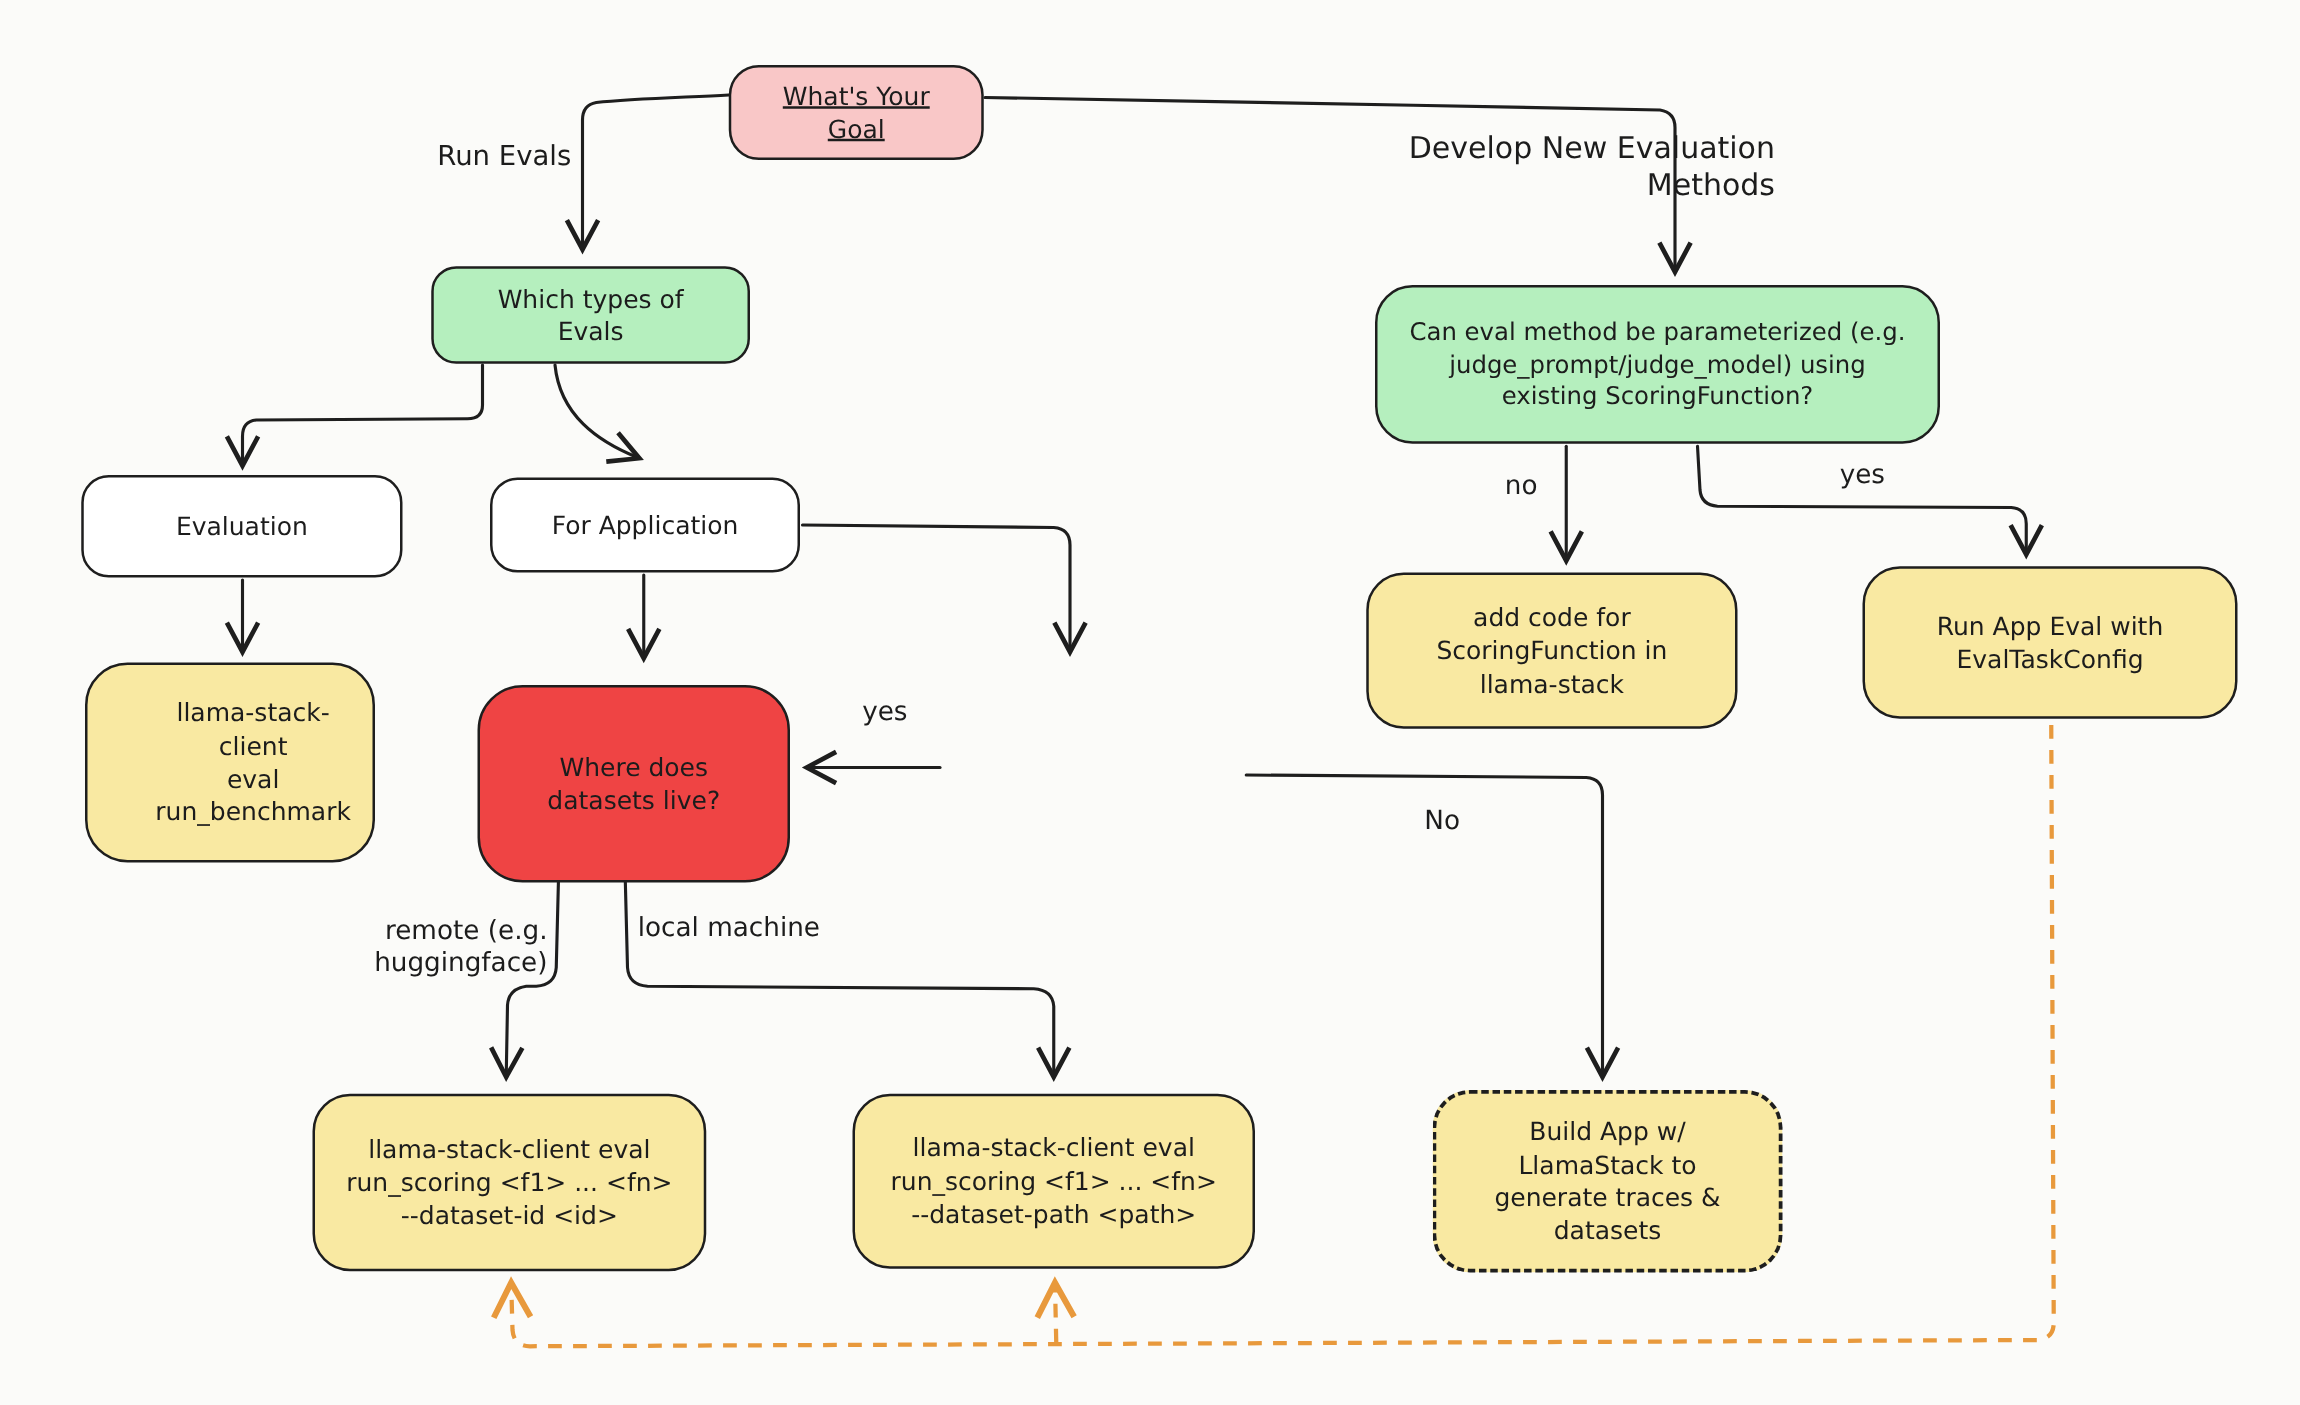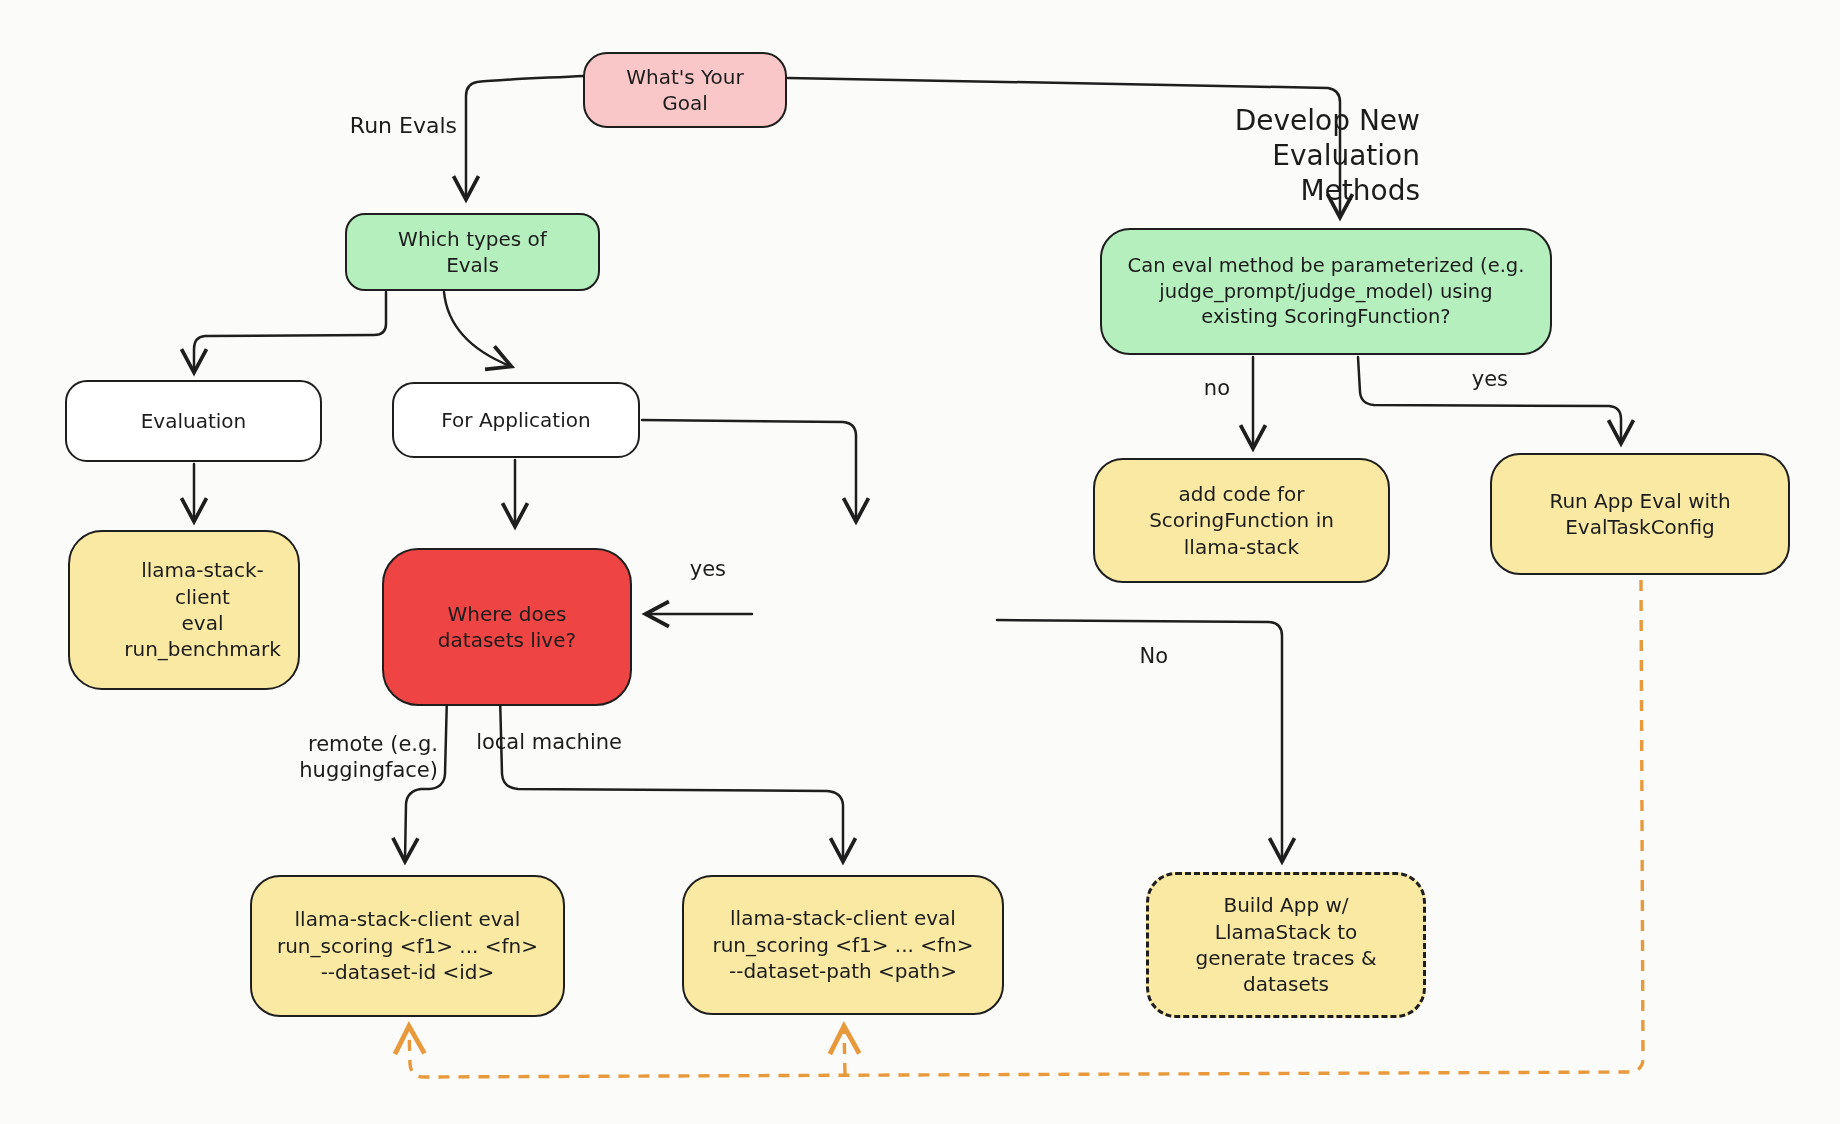--- a/index.html
+++ b/index.html
@@ -62,21 +62,21 @@
       <path marker-end="url(#ah)" d="M 997 620 L 1269 622 Q 1282 623 1282 636 L 1282 860"></path>
       <path marker-end="url(#ah)" d="M 1253 357 L 1253 447"></path>
       <path marker-end="url(#ah)" d="M 1358 357 L 1360 392 Q 1361 404 1374 405 L 1609 406 Q 1621 407 1621 419 L 1621 442"></path>
     </g>
     <g fill="none" stroke="#e8993c" stroke-width="3.4" stroke-linecap="butt" stroke-dasharray="11 9">
       <path marker-end="url(#aho)" d="M 1641 580 L 1643 1058 Q 1643 1071 1630 1072 L 424 1077 Q 411 1077 410 1064 L 409 1028"></path>
       <path marker-end="url(#aho)" d="M 845 1074 L 844 1028"></path>
     </g>
   </svg>
 
-  <div class="node fill-pink" style="left:583px;top:52px;width:204px;height:76px;border-radius:24px;">What's Your
+  <div class="node fill-pink" style="left:583px;top:52px;width:204px;height:76px;border-radius:24px;text-decoration:underline;">What's Your
 Goal</div>
 
   <div class="node fill-green" style="left:345px;top:213px;width:255px;height:78px;border-radius:20px;">Which types of
 Evals</div>
 
   <div class="node fill-green" style="left:1100px;top:228px;width:452px;height:127px;border-radius:30px;font-size:19.5px;">Can eval method be parameterized (e.g.
 judge_prompt/judge_model) using
 existing ScoringFunction?</div>
 
   <div class="node fill-white" style="left:65px;top:380px;width:257px;height:82px;border-radius:22px;">Evaluation</div>
@@ -105,28 +105,28 @@
 run_scoring &lt;f1&gt; ... &lt;fn&gt;
 --dataset-path &lt;path&gt;</div>
 
   <div class="node fill-yellow dashed" style="left:1146px;top:872px;width:280px;height:146px;border-radius:30px;border-width:3px;">Build App w/
 LlamaStack to
 generate traces &amp;
 datasets</div>
 
   <div class="edge-label" style="left:322px;top:112px;width:135px;font-size:22px;">Run Evals</div>
 
-  <div class="edge-label" style="left:1100px;top:103px;width:320px;font-size:28px;">Develop New Evaluation
+  <div class="edge-label" style="left:1100px;top:103px;width:320px;font-size:24px;">Develop New Evaluation
 Methods</div>
 
   <div class="edge-label" style="left:1186px;top:375px;width:44px;">no</div>
 
   <div class="edge-label" style="left:1448px;top:366px;width:60px;">yes</div>
 
   <div class="edge-label" style="left:666px;top:556px;width:60px;">yes</div>
 
   <div class="edge-label" style="left:1118px;top:643px;width:50px;">No</div>
 
   <div class="edge-label" style="left:176px;top:731px;width:262px;">remote (e.g. huggingface)</div>
 
-  <div class="edge-label" style="left:472px;top:729px;width:150px;">local machine</div>
+  <div class="edge-label" style="left:506px;top:729px;width:150px;">local machine</div>
 
 </div>
 
 </body></html>

